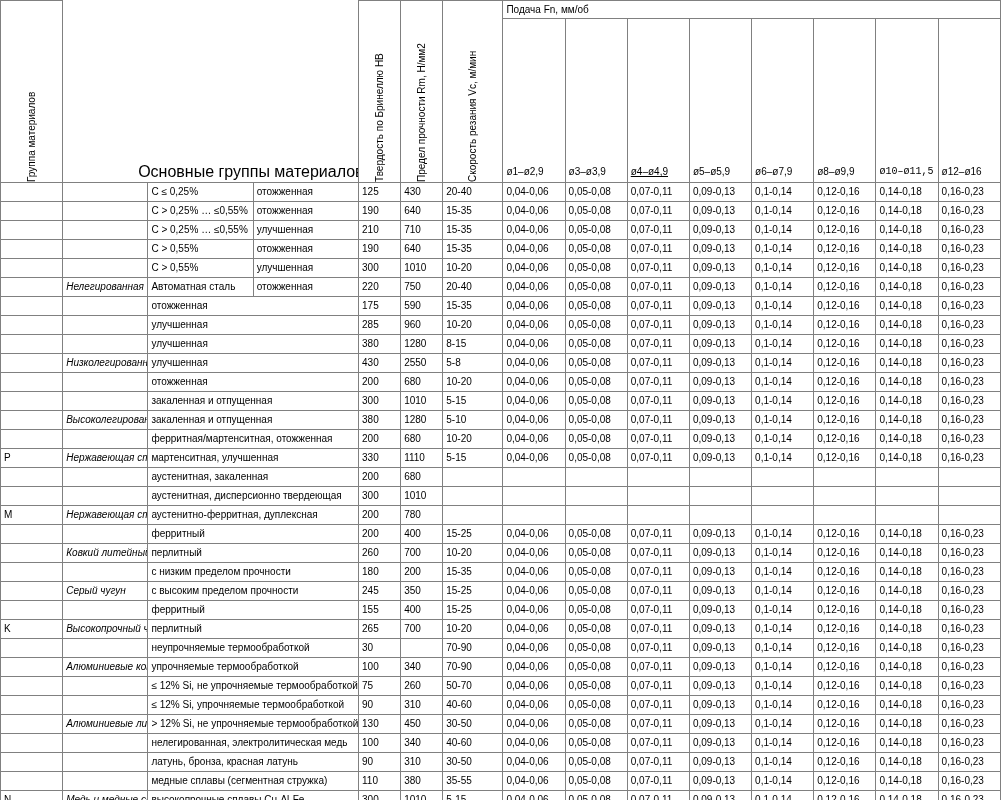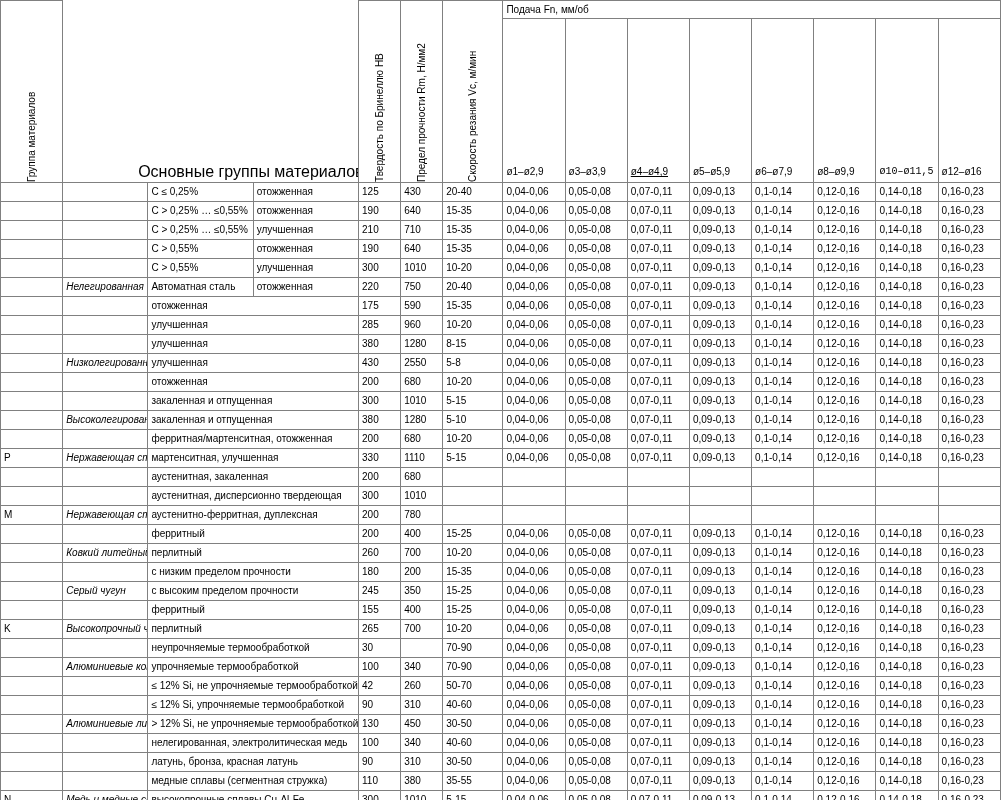--- a/index.html
+++ b/index.html
@@ -507,21 +507,21 @@
           <td class="c white">0,09-0,13</td>
           <td class="c white">0,1-0,14</td>
           <td class="c white">0,12-0,16</td>
           <td class="c white">0,14-0,18</td>
           <td class="c white">0,16-0,23</td>
         </tr>
         <tr>
           <td class="c green"></td>
           <td class="grp green"></td>
           <td class="green" colspan="2">≤ 12% Si, не упрочняемые термообработкой</td>
-          <td class="c green">42</td>
+          <td class="c green">75</td>
           <td class="c green">260</td>
           <td class="c green">50-70</td>
           <td class="c white">0,04-0,06</td>
           <td class="c white">0,05-0,08</td>
           <td class="c white">0,07-0,11</td>
           <td class="c white">0,09-0,13</td>
           <td class="c white">0,1-0,14</td>
           <td class="c white">0,12-0,16</td>
           <td class="c white">0,14-0,18</td>
           <td class="c white">0,16-0,23</td>

